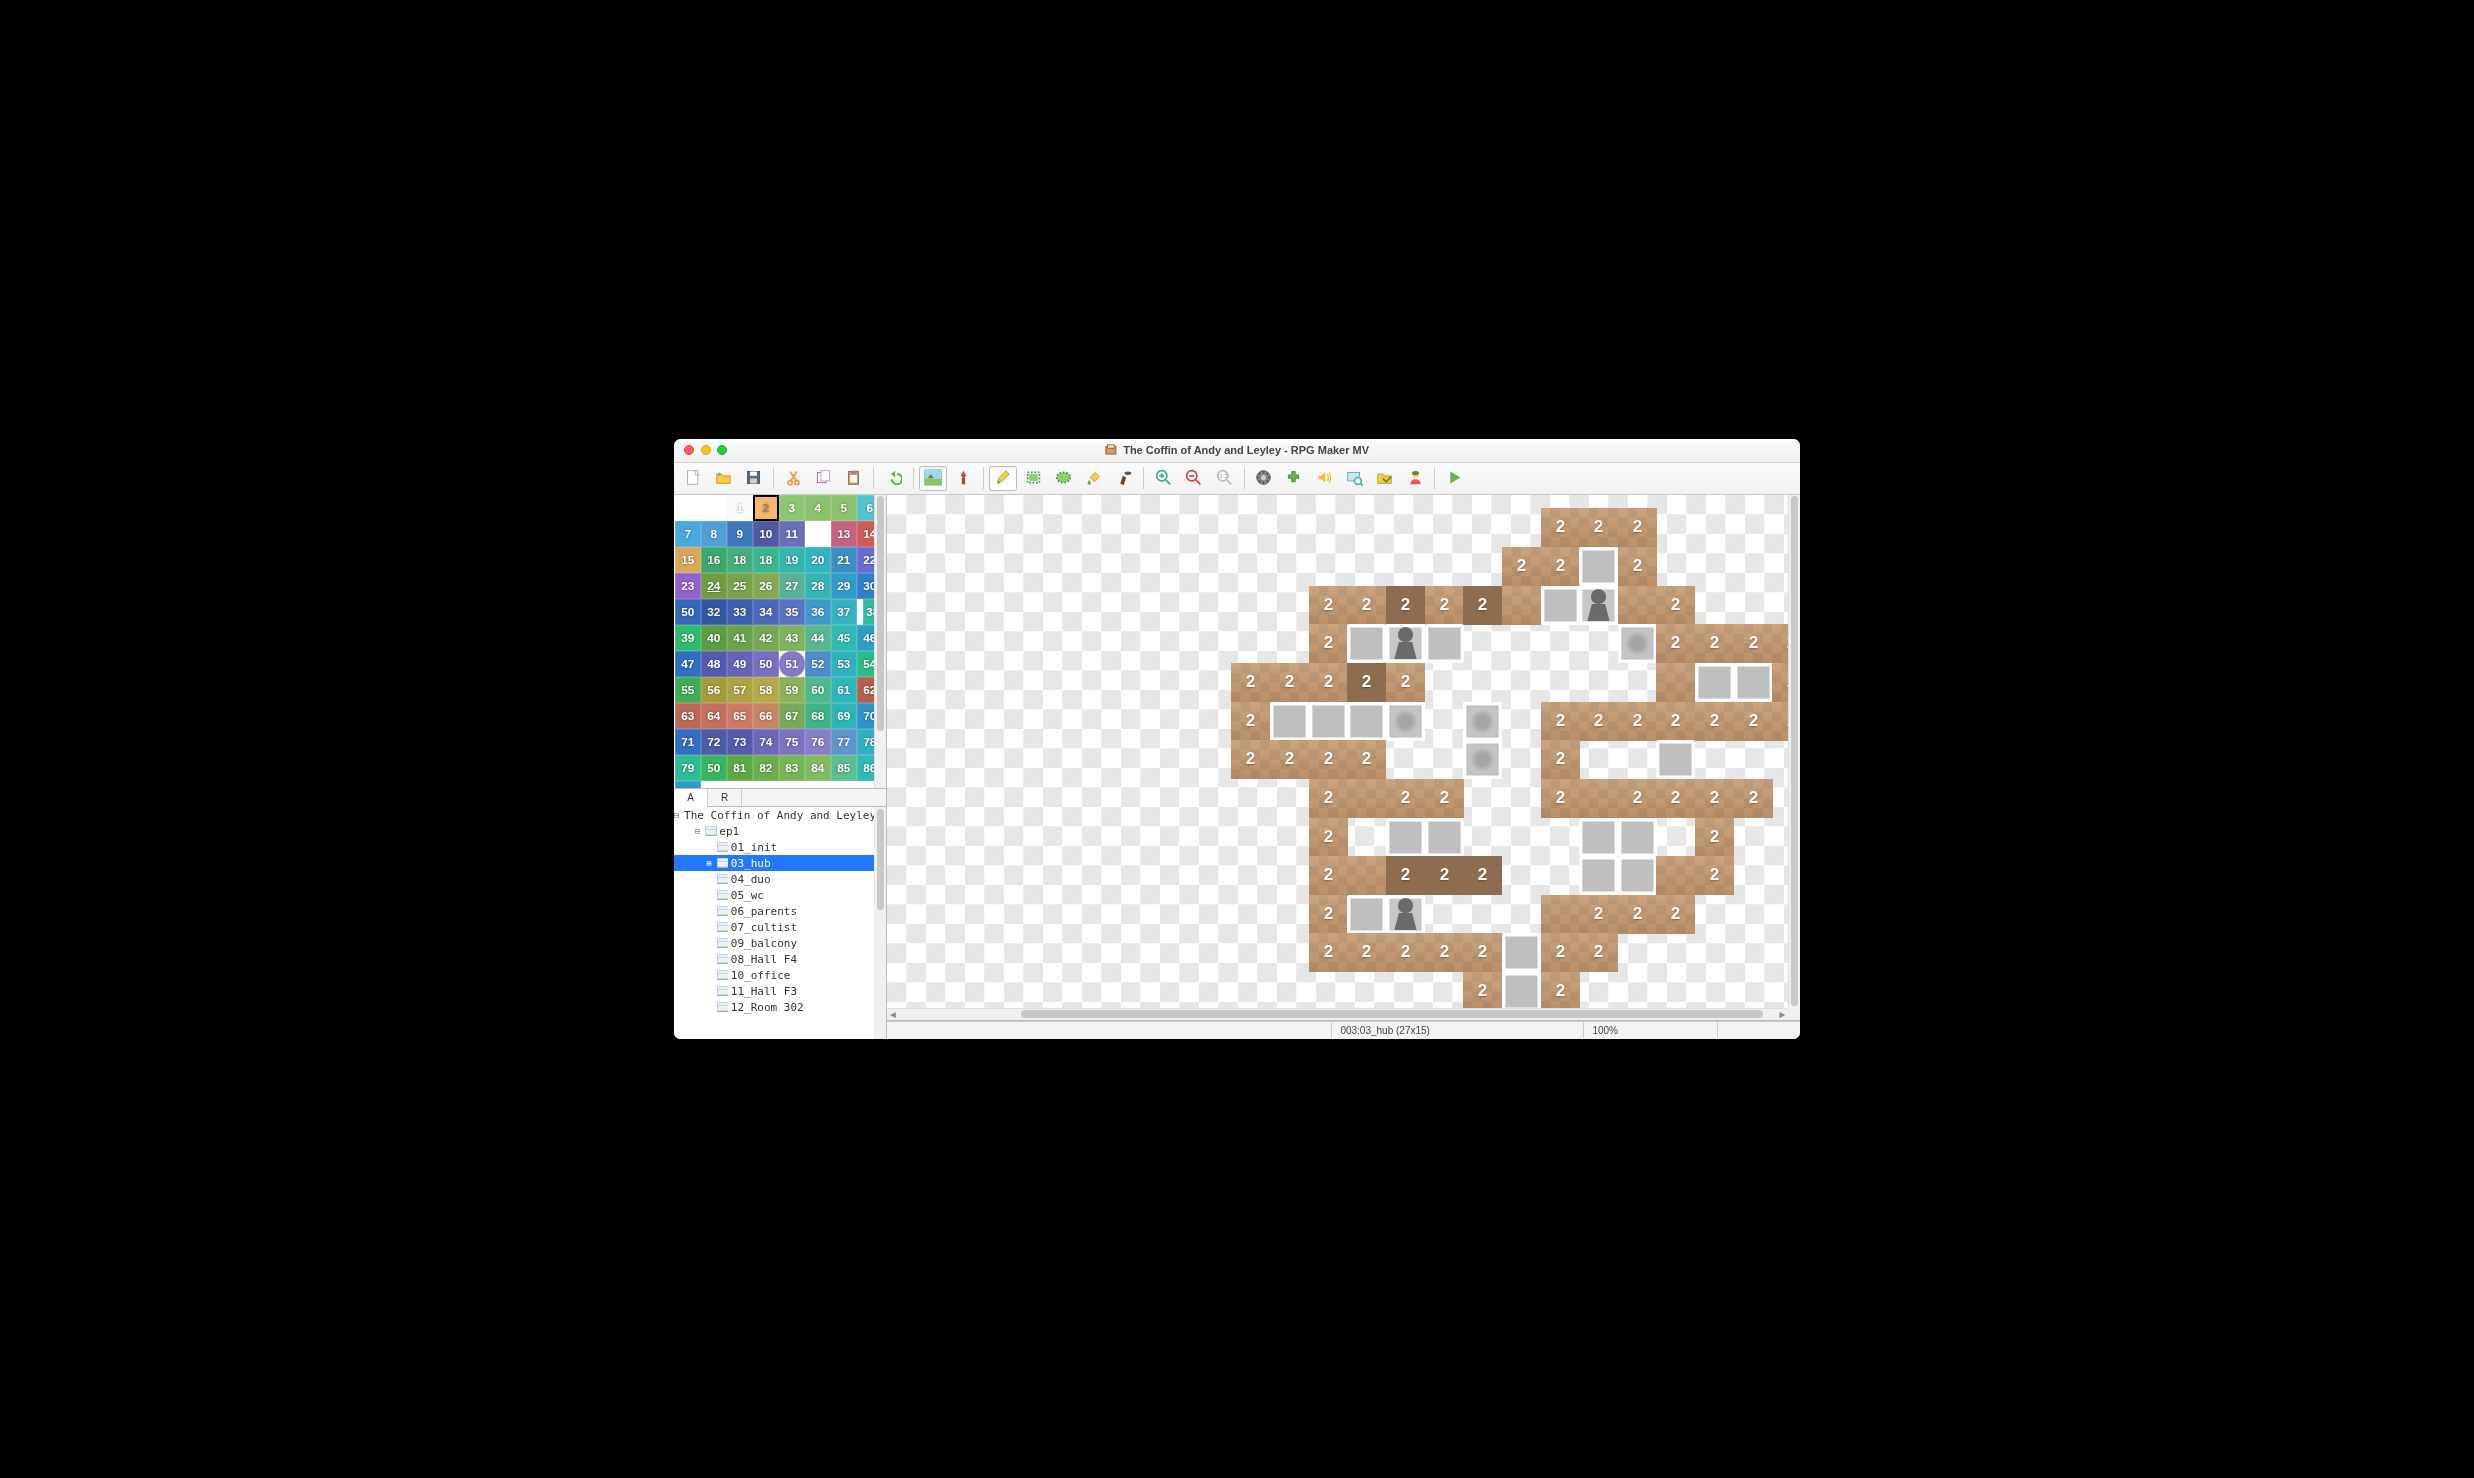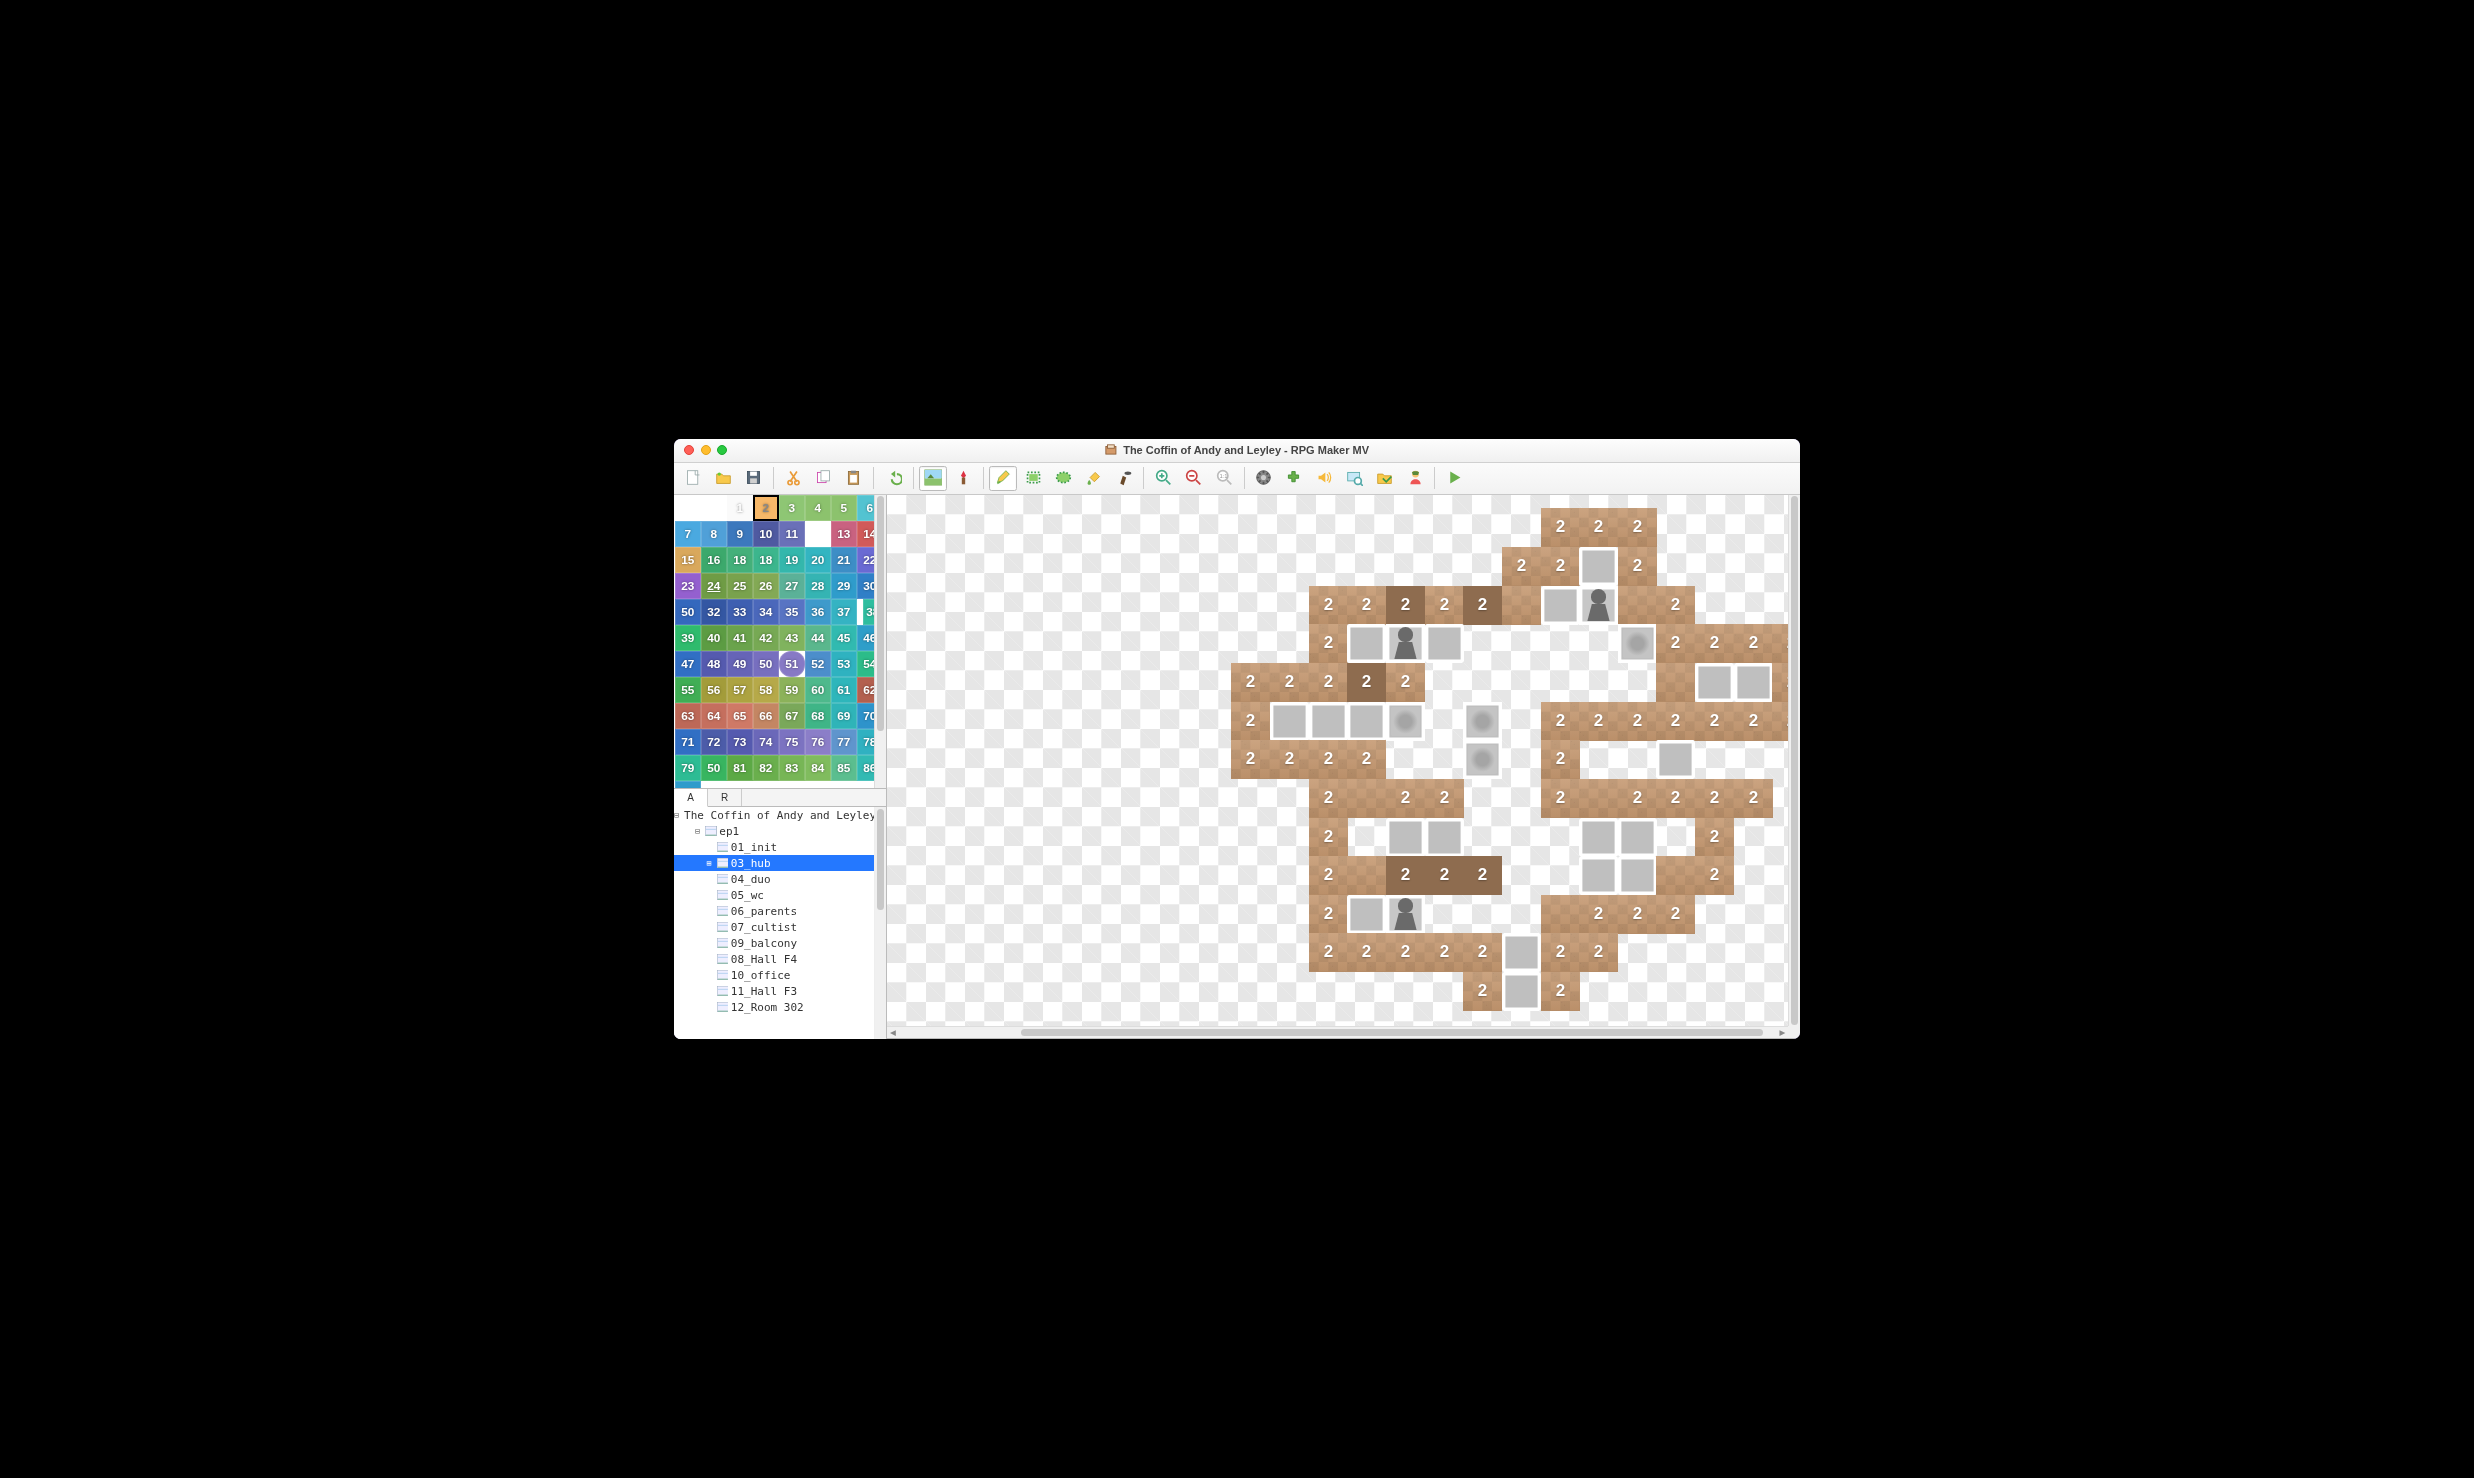--- a/index.html
+++ b/index.html
@@ -689,16 +689,21 @@
         <div class="vscroll">
             <div class="thumb"></div>
           </div>
         <div class="hscroll">
           <div class="arrow" style="left:0">◀</div>
           <div class="thumb"></div>
           <div class="arrow" style="right:0">▶</div>
         </div>
         <div class="corner"></div>
       </div>
+      <div class="statusbar">
+        <div class="seg first"></div>
+        <div class="seg mid">003:03_hub (27x15)</div>
+        <div class="seg zoom">100%</div>
+      </div>
     </div>
   </div>
 </div>
 
 
 </body></html>

